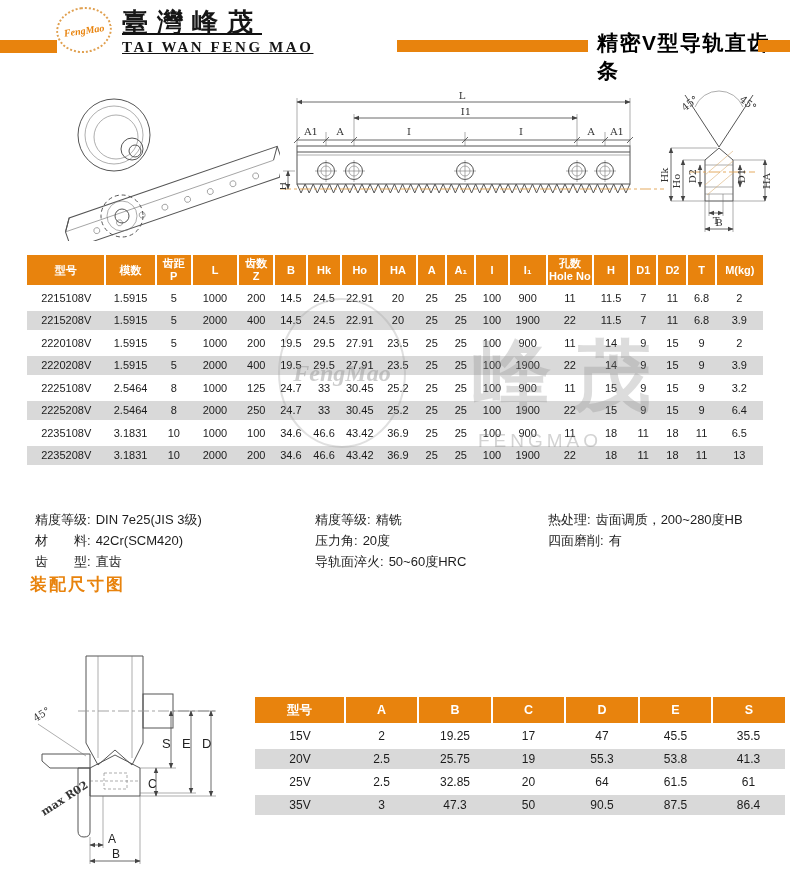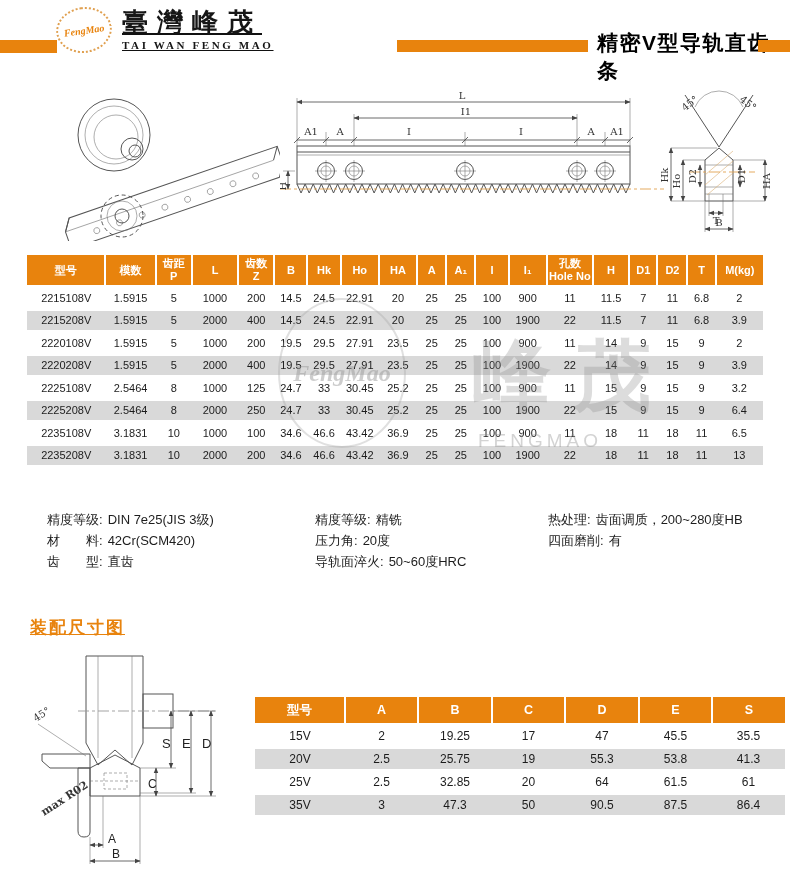--- a/index.html
+++ b/index.html
@@ -11,21 +11,21 @@
   .bar-left{left:0;top:40px;width:57px;height:13px;}
   .bar-mid{left:397px;top:40px;width:191px;height:12px;}
   .bar-right{left:758px;top:40px;width:32px;height:12px;}
   .logo-badge{position:absolute;left:56px;top:7px;width:56px;height:46px;
       border:2px dotted #e0a050;border-radius:50%;box-sizing:border-box;
       display:flex;align-items:center;justify-content:center;
       color:#e8830d;font:italic bold 10px "Liberation Serif",serif;transform:rotate(-8deg);}
   .brand{position:absolute;left:122px;top:9px;text-decoration:underline;}
   .brand-cn{font-family:"Liberation Serif",serif;font-weight:bold;font-size:26px;
       letter-spacing:9px;color:#161616;line-height:1.1;}
-  .brand-en{font-family:"Liberation Serif",serif;font-weight:bold;font-size:11px;
+  .brand-en{font-family:"Liberation Serif",serif;font-weight:bold;font-size:15px;
       letter-spacing:2.6px;color:#161616;margin-top:1px;}
   .page-title{position:absolute;left:597px;top:29px;font-size:21px;font-weight:bold;
       letter-spacing:1.5px;color:#000;}
 
   
   svg{position:absolute;}
   #iso-view{left:28px;top:73px;}
   #side-view{left:280px;top:88px;}
   #cross-section{left:655px;top:83px;}
   #assembly-view{left:28px;top:618px;}
@@ -54,28 +54,28 @@
   .wm-badge{left:278px;top:298px;width:124px;height:146px;border:2px solid rgba(165,165,165,.35);
       border-radius:50%;display:flex;align-items:center;justify-content:center;
       font:italic bold 24px "Liberation Serif",serif;color:rgba(150,150,150,.48);}
   .wm-cn{left:473px;top:338px;font-size:78px;font-weight:bold;letter-spacing:22px;
       color:rgba(140,140,140,.30);font-family:"Liberation Serif",serif;line-height:1;}
   .wm-en{left:478px;top:430px;width:192px;display:flex;justify-content:flex-start;
       font-size:19px;letter-spacing:4px;color:rgba(140,140,140,.38);}
 
   
   .specs{position:absolute;top:509px;font-size:13px;color:#1d1d1d;line-height:21px;}
-  #specs-left{left:47px;}
+  #specs-left{left:35px;}
   #specs-mid{left:315px;}
   #specs-right{left:548px;}
   .spec-label{margin-right:5px;}
 
   
-  .section-title{position:absolute;left:30px;top:616px;color:#e8830d;
-      font-size:17px;font-weight:bold;letter-spacing:2px;text-decoration:underline;}
+  .section-title{position:absolute;left:30px;top:573px;color:#e8830d;
+      font-size:17px;font-weight:bold;letter-spacing:2px;}
   .asm-table{position:absolute;left:255px;top:697px;width:530px;}
   .asm-table th{background:#e8830d;color:#fff;font-size:12.5px;font-weight:bold;
       height:26px;padding:0;text-align:center;border-right:2px solid #fff;
       border-bottom:3px solid #fff;}
   .asm-table th:last-child{border-right:none;}
   .asm-table td{font-size:12px;color:#1c1c1c;text-align:center;height:20px;padding:0;}
   .asm-table tbody tr{border-bottom:3px solid #fff;}
   .asm-table tbody tr:nth-child(even){background:#d9d9d9;}
 </style>
 </head>

